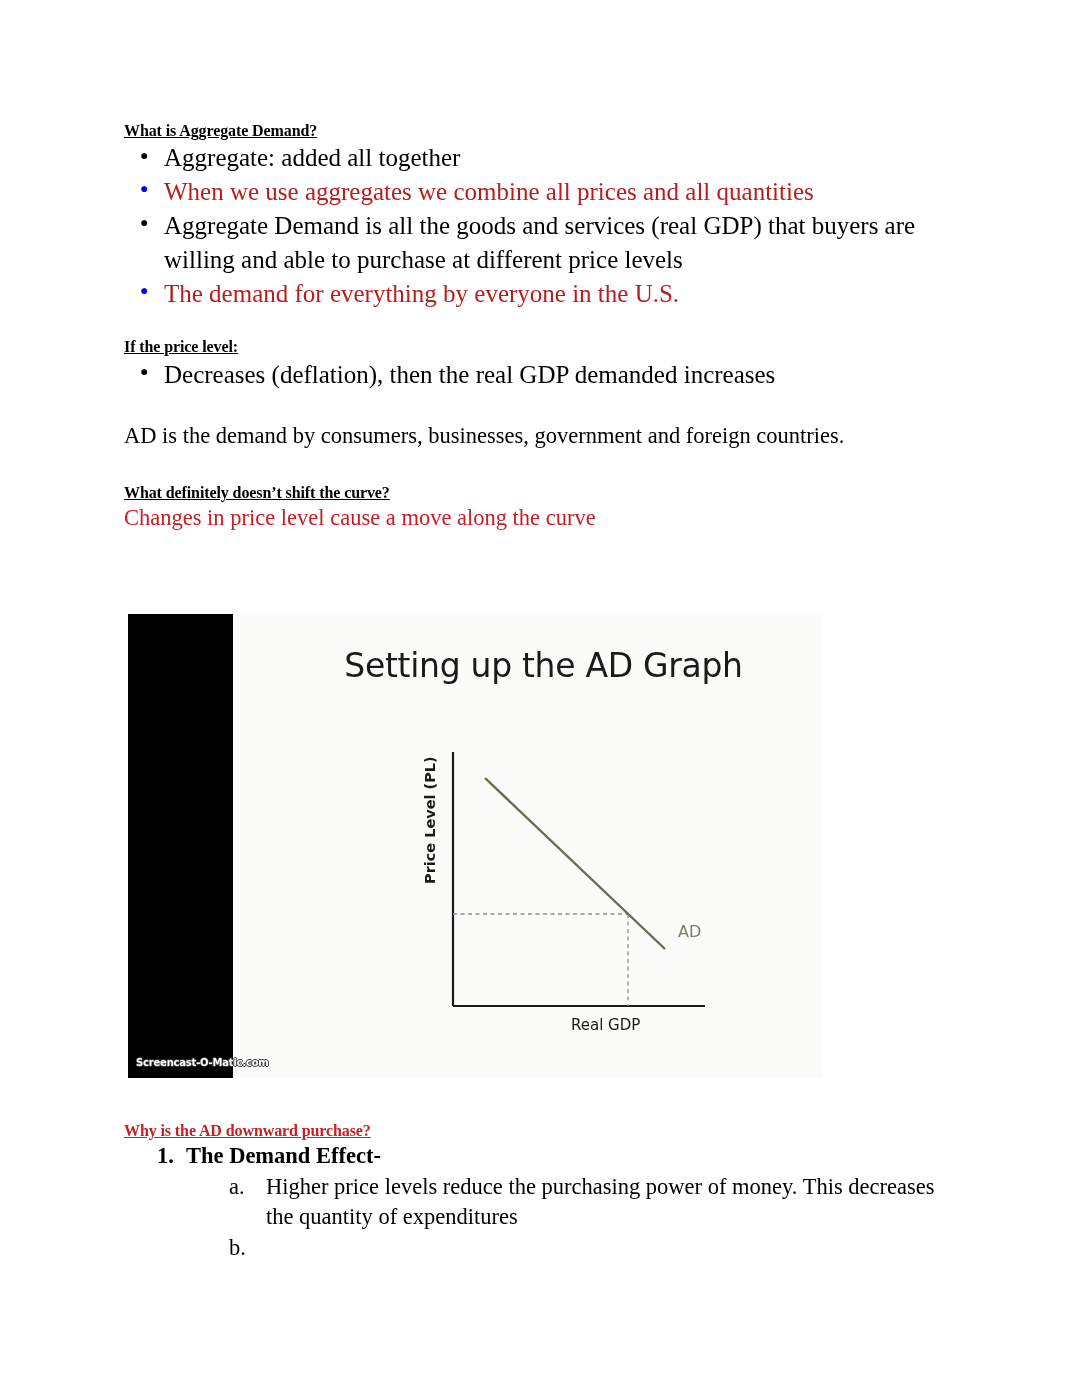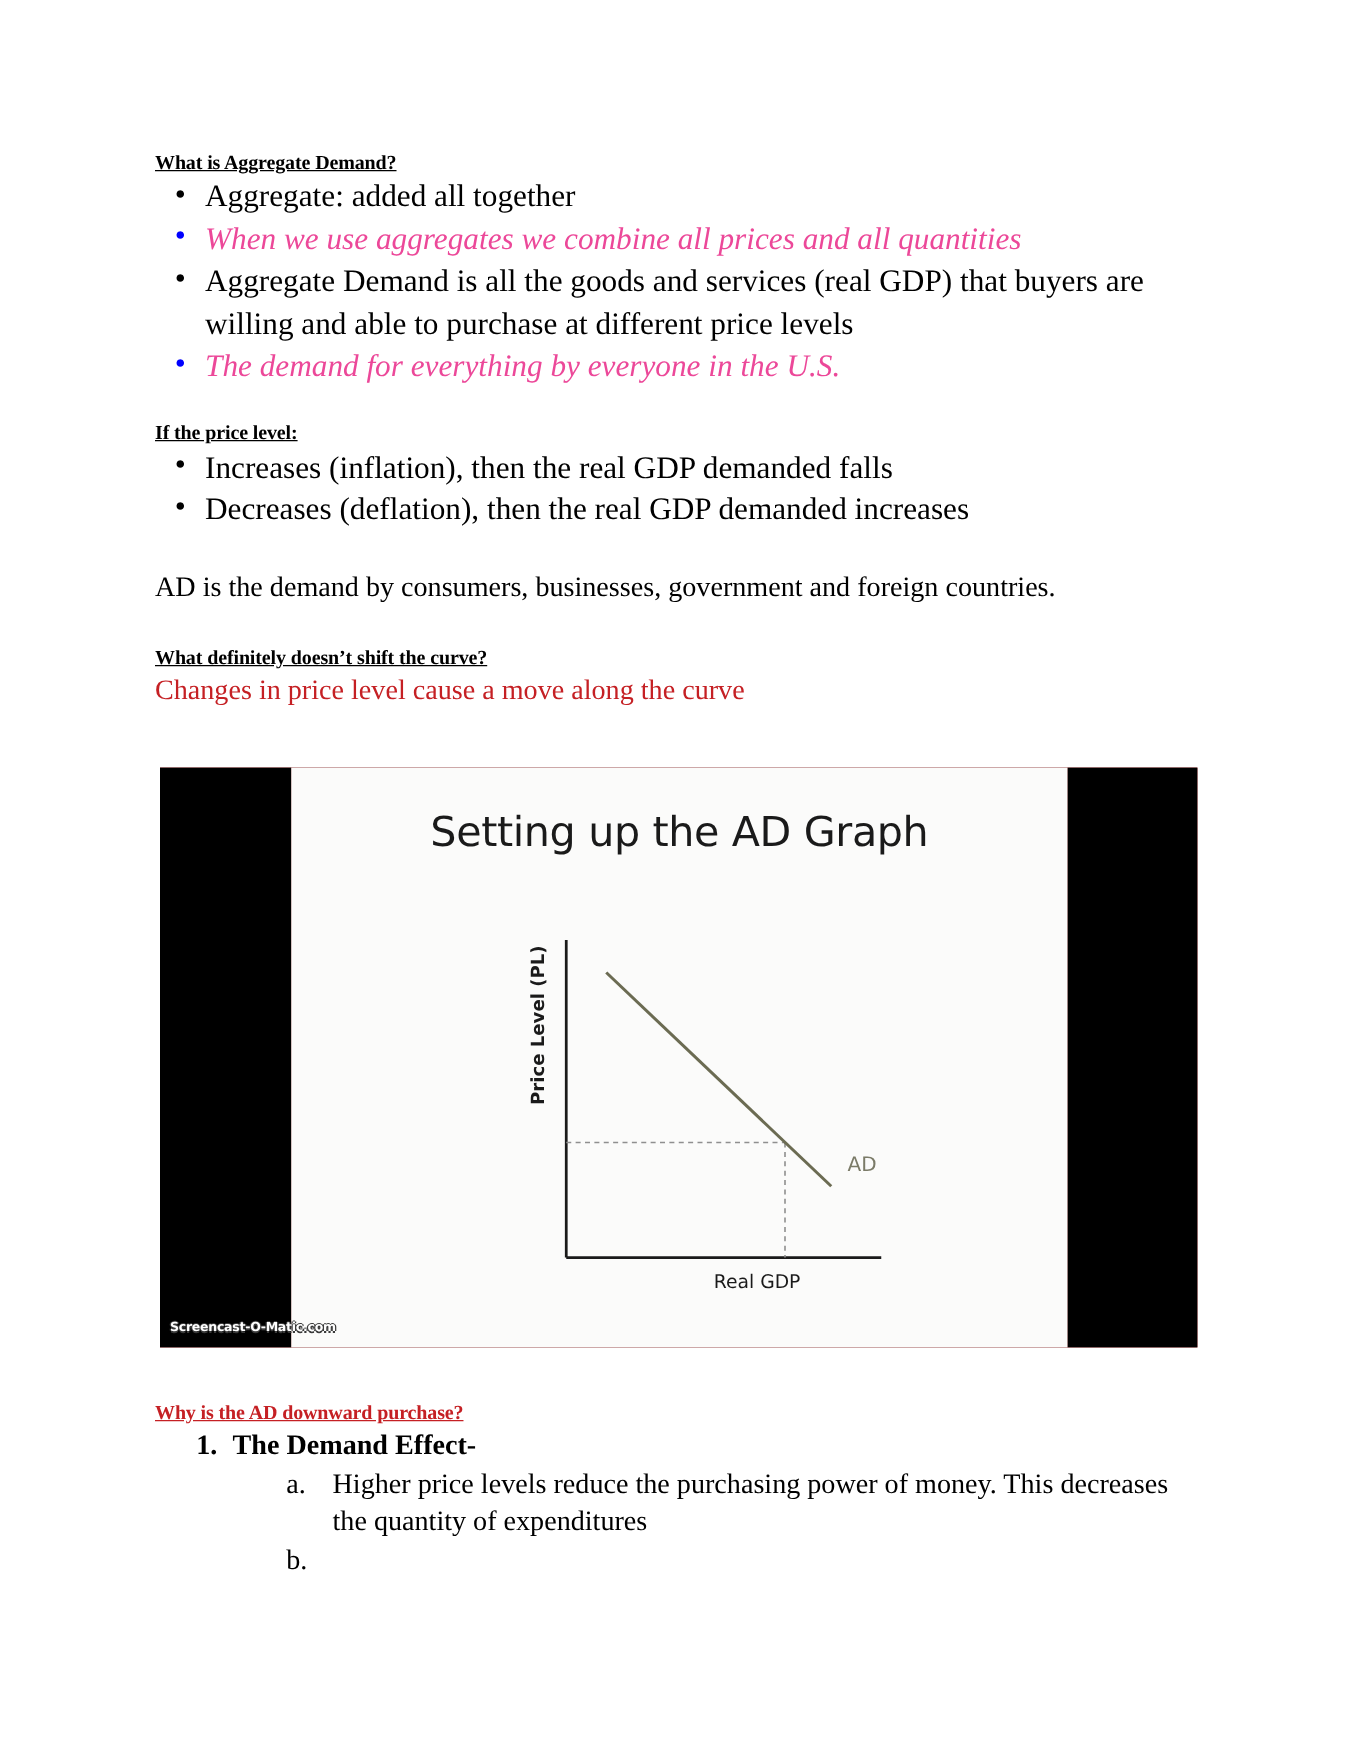--- a/index.html
+++ b/index.html
@@ -52,21 +52,21 @@
     margin: 0;
   }
   ul.bullets > li::before {
     content: "\25CF";
     position: absolute;
     left: 16px;
     top: -0.5px;
     font-size: 14px;
     line-height: 2.15;
   }
-  li.blue, .blue { color: #ec4899; font-style: italic; }
+  li.blue, .blue { color: #b91c1c; }
   li.blue::before { color: #0000ff; }
 
   p.para {
     font-size: 22.5px;
     line-height: 1.355;
     margin: 0;
   }
 
   .red { color: #c52024; }
   .red-underline { color: #c52024; text-decoration: underline; }
@@ -111,23 +111,23 @@
     left: 8px;
     top: 0;
     font-weight: normal;
   }
 
   
   .embed {
     position: absolute;
     left: 128px;
     top: 614px;
-    width: 830px;
-    height: 464px;
-    background: #7f1d1d;
+    width: 695px;
+    height: 464px;
+    background: #1d4ed8;
     overflow: hidden;
   }
   .bar-left {
     position: absolute;
     left: 0; top: 0;
     width: 105px;
     height: 464px;
     background: #000000;
   }
   .bar-right {
@@ -199,23 +199,20 @@
       </li>
       <li class="blue">
         <span>The demand for everything by everyone in the U.S.</span>
       </li>
     </ul>
 
     <div class="spacer-md"></div>
 
     <h2 class="section-heading">If the price level:</h2>
     <ul class="bullets">
-      <li>
-        <span>Increases (inflation), then the real GDP demanded falls</span>
-      </li>
       <li>
         <span>Decreases (deflation), then the real GDP demanded increases</span>
       </li>
     </ul>
 
     <div class="spacer-lg"></div>
 
     <p class="para">AD is the demand by consumers, businesses, government and foreign countries.</p>
 
     <div class="spacer-lg"></div>

